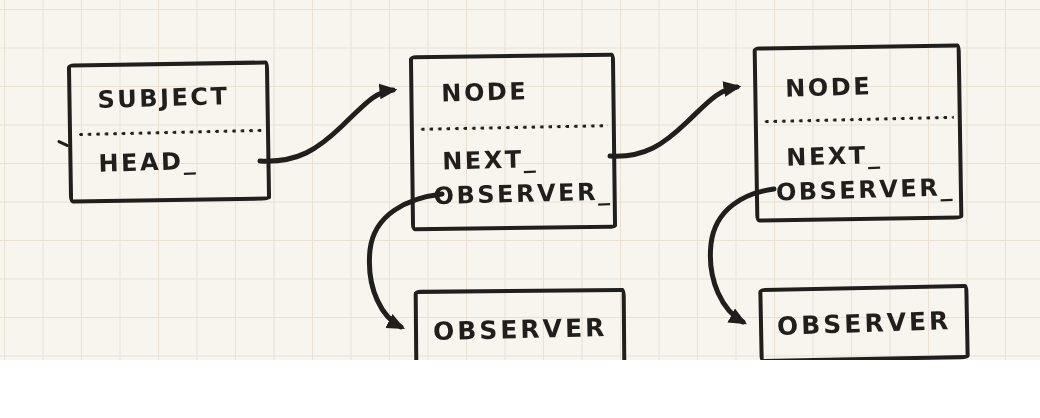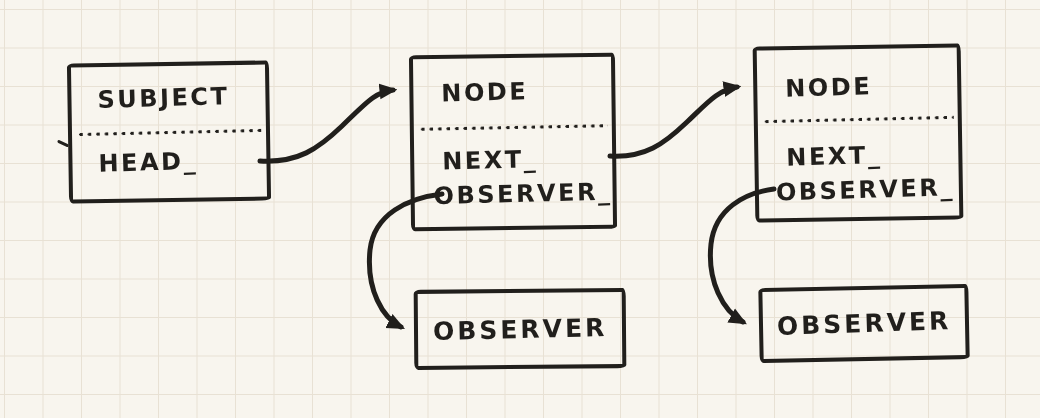--- a/index.html
+++ b/index.html
@@ -4,21 +4,21 @@
 <style>
   :root {
     --ink: #211f1c;
     --paper: #f8f5ee;
     --grid: #e8e1d4;
   }
   html, body { margin: 0; padding: 0; }
   .paper {
     position: relative;
     width: 1040px;
-    height: 418px;
+    height: 360px;
     overflow: hidden;
     background-color: var(--paper);
     background-image:
       linear-gradient(to right, var(--grid) 1px, transparent 1px),
       linear-gradient(to bottom, var(--grid) 1px, transparent 1px);
     background-size: 38.5px 38.5px;
     background-position: 4px 9px;
     font-family: "DejaVu Sans", sans-serif;
   }
   .box {

